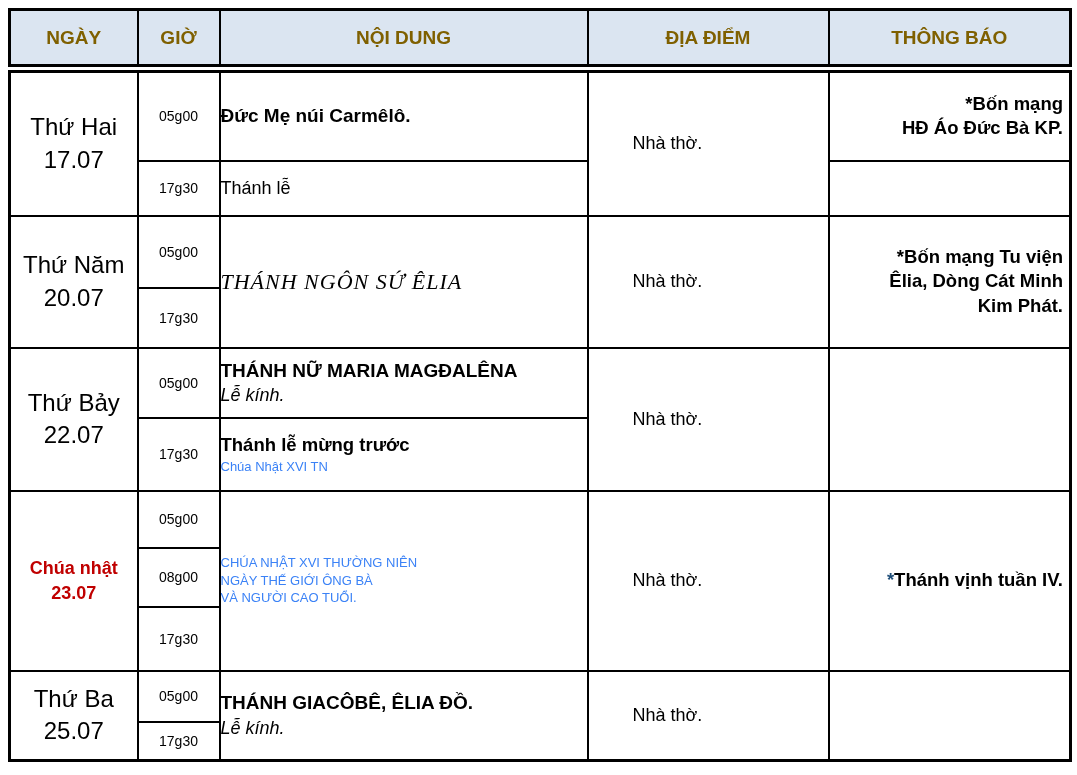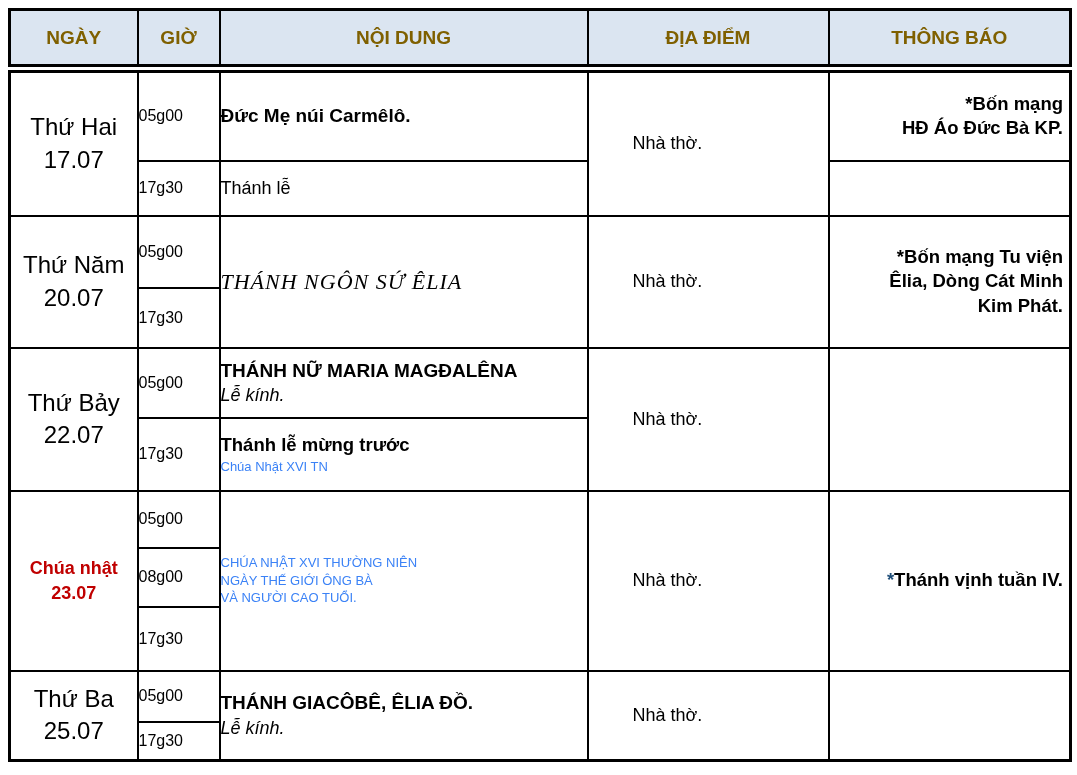--- a/index.html
+++ b/index.html
@@ -35,21 +35,21 @@
     background: #DBE5F1;
     color: #7F6000;
     font-weight: bold;
     font-size: 19px;
     text-align: center;
     height: 53px;
   }
   
   .day-cell { text-align: center; font-size: 24px; line-height: 1.35; }
   .day-cell.red { color: #C00000; font-weight: bold; font-size: 18px; }
-  .time-cell { font-size: 16px; }
+  .time-cell { text-align: center; font-size: 14px; }
   .content-cell { text-align: left; font-size: 18px; line-height: 1.35; }
   .content-title { font-weight: bold; font-size: 19px; }
   .content-sub-italic { font-style: italic; font-size: 18px; }
   .content-bold { font-weight: bold; font-size: 18.5px; }
   .content-red { color: #3b82f6; font-weight: normal; font-size: 13px; }
   .serif-italic {
     font-family: "Liberation Serif", serif;
     font-style: italic;
     font-size: 22px;
     letter-spacing: 1px;

